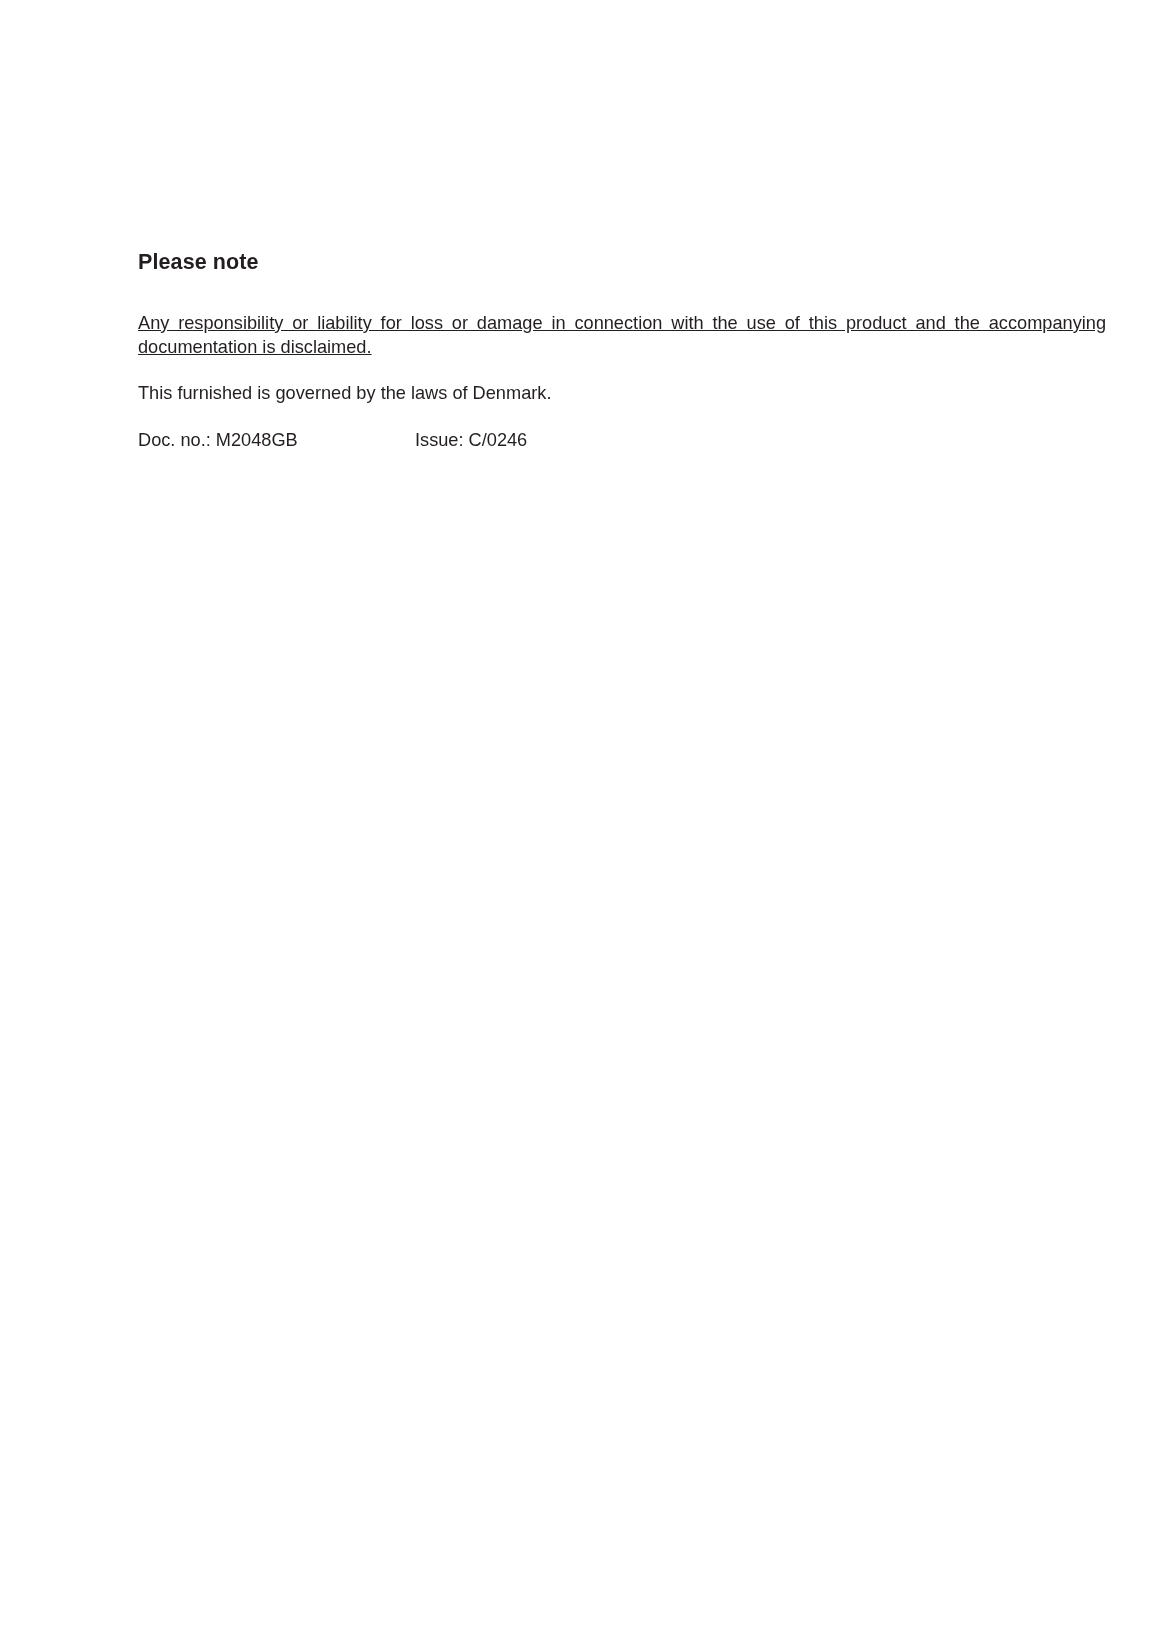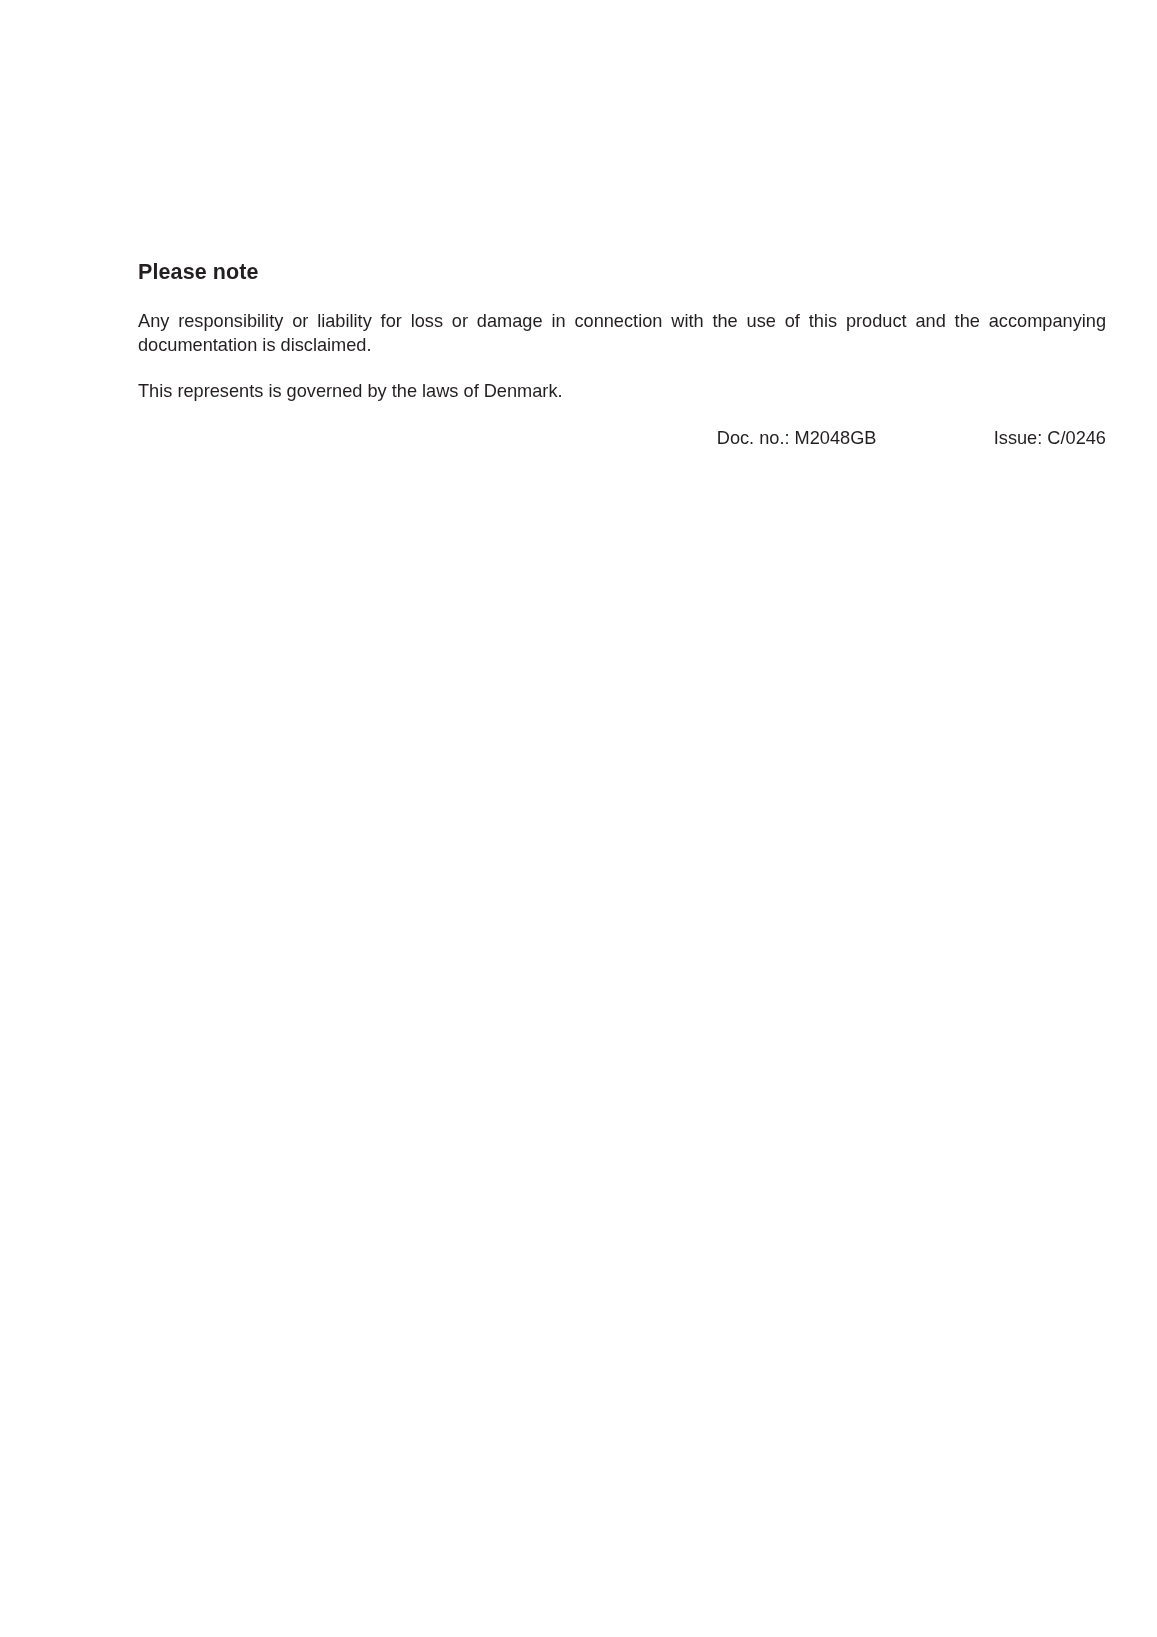--- a/index.html
+++ b/index.html
@@ -11,53 +11,52 @@
       width: 1157px;
       height: 1637px;
       position: relative;
       overflow: hidden;
       font-family: "Liberation Sans", sans-serif;
       color: #231f20;
     }
     .page {
       position: absolute;
       left: 138px;
-      top: 258px;
+      top: 248px;
       width: 968px;
     }
     .heading {
       font-size: 21.5px;
       font-weight: bold;
       margin: 0;
       line-height: 28px;
       letter-spacing: 0.1px;
     }
     .para {
       font-size: 18.2px;
       line-height: 23.5px;
       margin: 0;
       text-align: justify;
       text-align-last: left;
     }
-    .p1 { margin-top: 24px; }
+    .p1 { margin-top: 36px; text-decoration: underline; }
     .p2 { margin-top: 23px; }
     .p3 { margin-top: 23px; }
     .docline {
       margin-top: 23px;
       font-size: 18.2px;
       line-height: 23.5px;
       display: flex;
-      justify-content: flex-end;
     }
     .docno { width: 277px; }
   </style>
 </head>
 <body>
 
 <div class="page">
   <h2 class="heading">Please note</h2>
   <p class="para p1">Any responsibility or liability for loss or damage in connection with the use of this product and the accompanying documentation is disclaimed.</p>
-  <p class="para p3">This represents is governed by the laws of Denmark.</p>
+  <p class="para p3">This furnished is governed by the laws of Denmark.</p>
   <div class="docline">
     <span class="docno">Doc. no.: M2048GB</span>
     <span>Issue: C/0246</span>
   </div>
 </div>
 
 </body></html>

